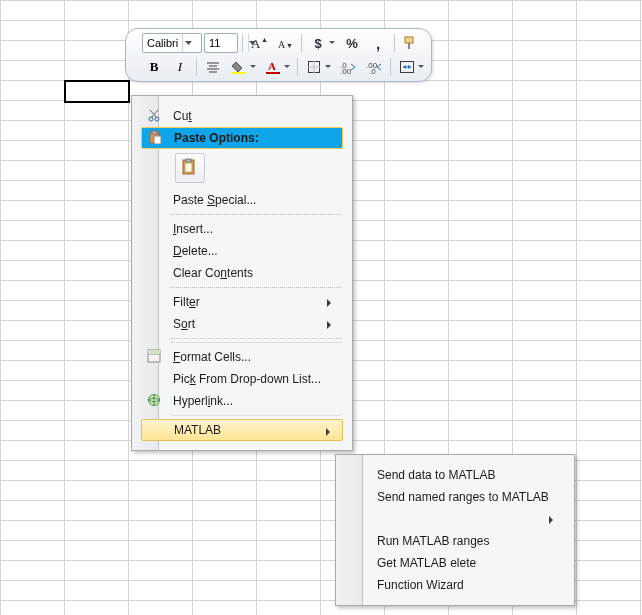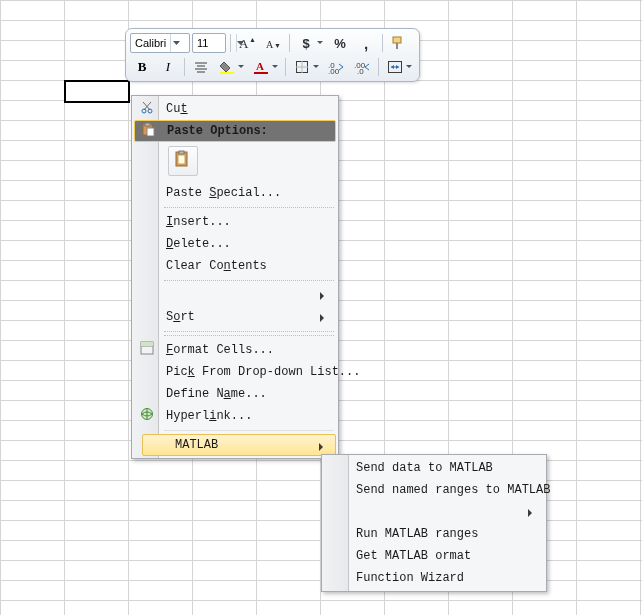--- a/index.html
+++ b/index.html
@@ -33,22 +33,22 @@
     border: 2px solid #000;
     background: #fff;
   }
   
   .mini-toolbar {
     position: absolute;
     left: 125px;
     top: 28px;
     background: linear-gradient(#fdfefe,#e8edf3);
     border: 1px solid #aab6c6;
-    border-radius: 7px;
-    padding: 3px 4px 3px 4px;
+    border-radius: 13px;
+    padding: 3px 4px 3px 16px;
     box-shadow: 1px 1px 3px rgba(0,0,0,0.15);
     text-align: right;
   }
   .mini-toolbar .row {
     display: flex;
     align-items: center;
     gap: 2px;
     height: 22px;
   }
   .mini-toolbar .row + .row { margin-top: 2px; }
@@ -88,24 +88,23 @@
     height: 18px;
     background: #c0c8d2;
     margin: 0 2px;
   }
   
   .ctxmenu {
     position: absolute;
     background: #f5f6f7;
     border: 1px solid #a7abb0;
     box-shadow: 2px 2px 4px rgba(0,0,0,0.25);
-    padding: 2px;
+    padding: 9px;
     font-size: 12px;
     color: #1b1b1b;
-    font-family: Liberation Mono, monospace;
   }
   .ctxmenu .item {
     display: flex;
     align-items: center;
     height: 22px;
     position: relative;
   }
   .ctxmenu .iconcol {
     width: 26px;
     display: flex;
@@ -118,31 +117,30 @@
     padding: 0 30px 0 6px;
     white-space: nowrap;
   }
   .ctxmenu .labelcol u { text-decoration: underline; }
   .ctxmenu .arrowcol {
     position: absolute;
     right: 8px;
     top: 8px;
   }
   .ctxmenu .item.highlight {
-    background: #737373;
+    background: #0ea5e9;
     border: 1px solid #f2ca58;
     height: 20px;
     border-radius: 2px;
   }
   .ctxmenu .item.hover {
     background: linear-gradient(#fff3cf,#ffe694);
     border: 1px solid #e7c157;
     height: 20px;
     border-radius: 2px;
-    margin-left: 8px;
   }
   .ctxmenu .iconstrip {
     position: absolute;
     left: 0; top: 0; bottom: 0;
     width: 26px;
     background: linear-gradient(to right,#f1f2f4,#e8e9ec);
     border-right: 1px solid #c5c5c5;
   }
   .ctxmenu .items { position: relative; }
   .ctxmenu .msep {
@@ -156,21 +154,21 @@
     padding: 4px 6px 6px 34px;
   }
   .pastebtn {
     width: 28px; height: 28px;
     border: 1px solid #c8ccd2;
     border-radius: 2px;
     background: linear-gradient(#fdfdfd,#edeff2);
     display: flex; align-items: center; justify-content: center;
   }
   #main-menu { left: 131px; top: 95px; width: 202px; }
-  #sub-menu  { left: 321px; top: 454px; width: 220px; }
+  #sub-menu  { left: 335px; top: 454px; width: 220px; }
   .tri {
     border: 4px solid transparent;
     border-left-color: #3b3b3b;
     width: 0; height: 0;
   }
 </style>
 </head>
 <body>
 
 <div class="grid"></div>
@@ -333,20 +331,21 @@
       <div class="iconcol"></div>
       <div class="labelcol"><span><u>D</u>elete...</span></div>
     </div>
     <div class="item">
       <div class="iconcol"></div>
       <div class="labelcol"><span>Clear Co<u>n</u>tents</span></div>
     </div>
     <div class="msep dotted"></div>
     <div class="item">
       <div class="iconcol"></div>
+      <div class="labelcol"><span>Filt<u>e</u>r</span></div>
       <div class="arrowcol">
           <div class="tri"></div>
         </div>
     </div>
     <div class="item">
       <div class="iconcol"></div>
       <div class="labelcol"><span>S<u>o</u>rt</span></div>
       <div class="arrowcol">
           <div class="tri"></div>
         </div>
@@ -361,24 +360,20 @@
               <rect x="1" y="1" width="12" height="4" fill="#cfe3c6"></rect>
             </svg></span>
         </div>
       <div class="labelcol"><span><u>F</u>ormat Cells...</span></div>
     </div>
     <div class="item">
       <div class="iconcol"></div>
       <div class="labelcol"><span>Pic<u>k</u> From Drop-down List...</span></div>
     </div>
     <div class="item">
-      <div class="iconcol"></div>
-      <div class="labelcol"><span>Define N<u>a</u>me...</span></div>
-    </div>
-    <div class="item">
       <div class="iconcol">
           <span><svg width="14" height="14">
               <circle cx="7" cy="7" r="5.5" fill="#cfe8c4" stroke="#4d8b3f"></circle>
               <path d="M2 7 Q7 3 12 7 M2 7 Q7 11 12 7 M7 1.5 L7 12.5" fill="none" stroke="#4d8b3f"></path>
             </svg></span>
         </div>
       <div class="labelcol"><span>Hyperl<u>i</u>nk...</span></div>
     </div>
     <div class="msep"></div>
     <div class="item hover">
@@ -407,20 +402,20 @@
       <div class="arrowcol">
           <div class="tri"></div>
         </div>
     </div>
     <div class="item">
       <div class="iconcol"></div>
       <div class="labelcol">Run MATLAB ranges</div>
     </div>
     <div class="item">
       <div class="iconcol"></div>
-      <div class="labelcol">Get MATLAB ormat</div>
+      <div class="labelcol">Get MATLAB elete</div>
     </div>
     <div class="item">
       <div class="iconcol"></div>
       <div class="labelcol">Function Wizard</div>
     </div>
   </div>
 </div>
 
 </body></html>

